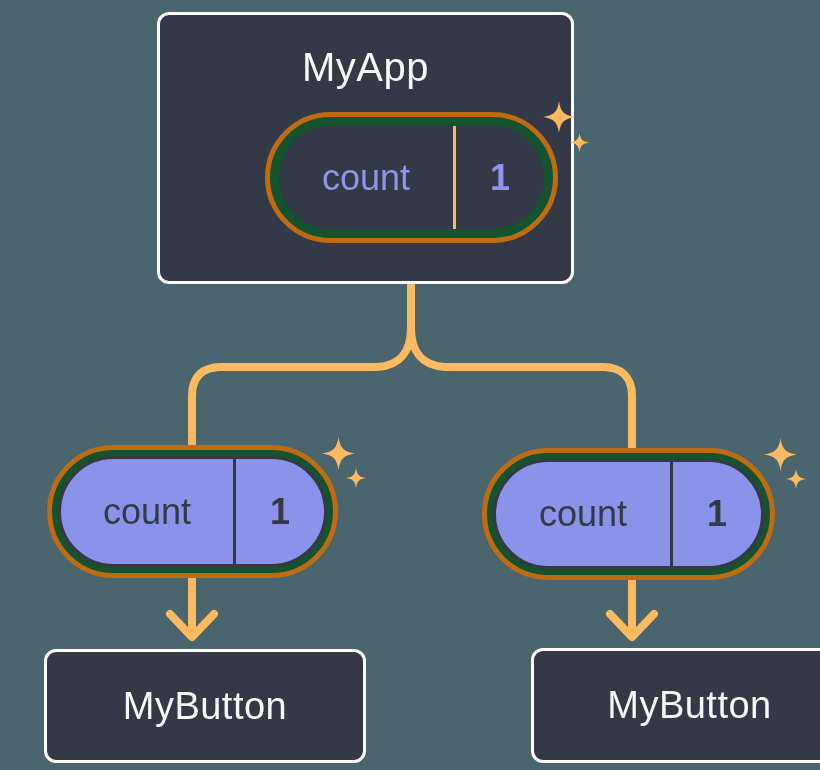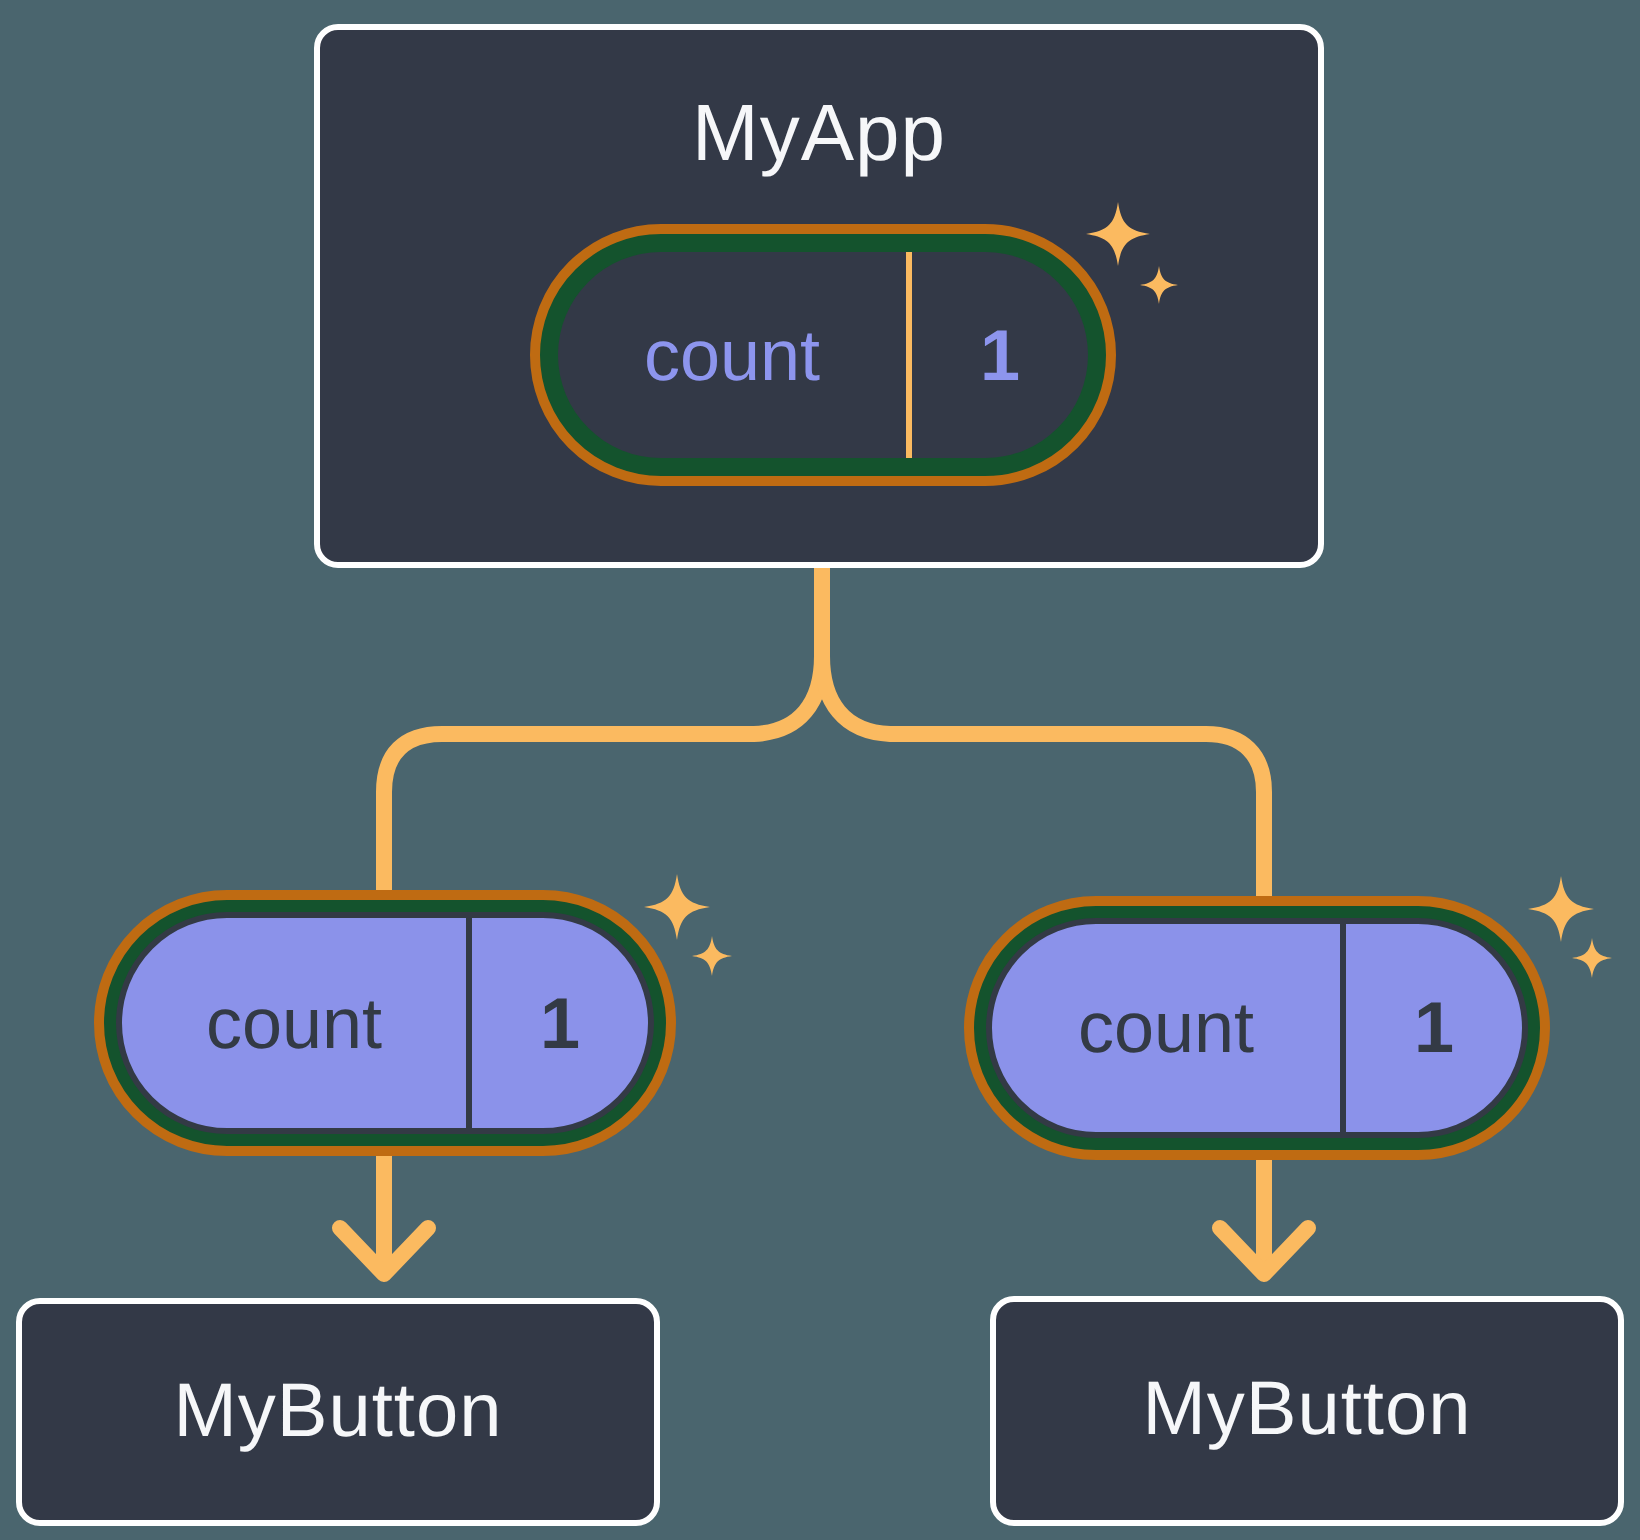--- a/index.html
+++ b/index.html
@@ -13,37 +13,38 @@
   }
   
   .node {
     position: absolute;
     box-sizing: border-box;
     background: #333947;
     border: 3px solid #FFFFFF;
     border-radius: 12px;
     color: #F6F7F9;
   }
-  .node-root { left: 157px; top: 12px; width: 505px; height: 272px; }
+  .node-root { left: 157px; top: 12px; width: 417px; height: 272px; }
   .node-title {
     position: absolute;
     left: 0; right: 0; top: 30px;
     text-align: center;
     font-size: 40px;
     font-weight: 500;
     letter-spacing: 0.5px;
     color: #F6F7F9;
   }
   .node-leaf {
     display: flex;
     align-items: center;
     justify-content: center;
     font-size: 38px;
     font-weight: 500;
     letter-spacing: 0.5px;
+    margin-left: 36px;
   }
   .node-leaf-left  { left: 8px;   top: 649px; width: 322px; height: 114px; }
   .node-leaf-right { left: 495px; top: 648px; width: 317px; height: 115px; }
 
   
   .connectors { position: absolute; left: 0; top: 0; }
 
   
   .pill {
     position: absolute;

